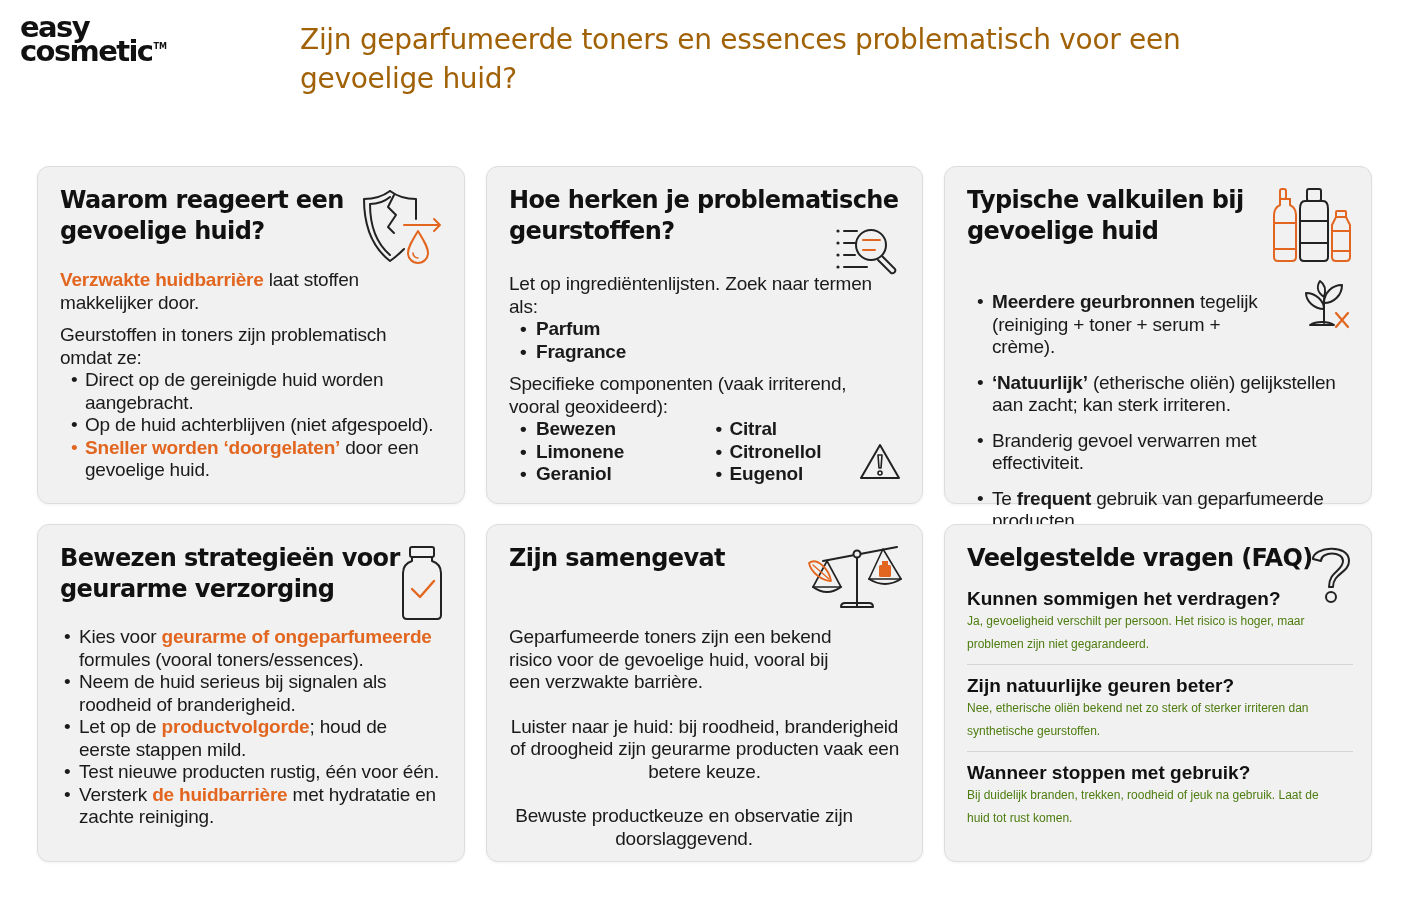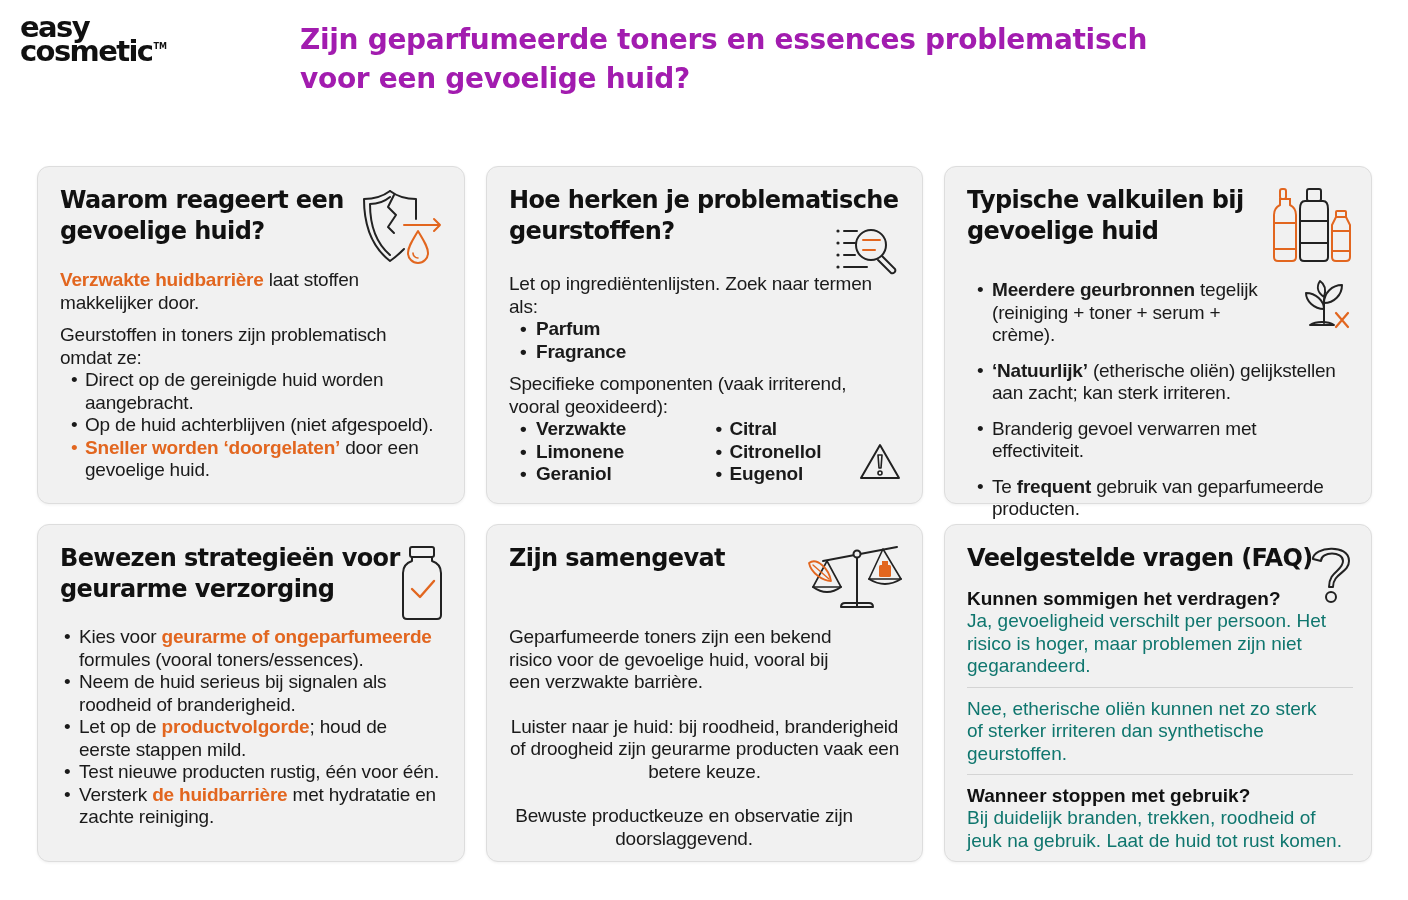--- a/index.html
+++ b/index.html
@@ -3,21 +3,21 @@
 <meta charset="utf-8">
 <style>
   * { box-sizing: border-box; margin: 0; padding: 0; }
   html, body { width: 1408px; height: 900px; background: #ffffff; overflow: hidden; }
   body { font-family: "DejaVu Sans", sans-serif; color: #111111; position: relative; }
 
   .logo { position: absolute; left: 20px; top: 16px; width: 170px; line-height: 0.82; }
   .logo .l1, .logo .l2 { font-family: "DejaVu Sans", sans-serif; font-weight: bold; font-size: 29px; letter-spacing: -1.6px; color: #111; display: block; }
   .logo .tm { font-size: 8px; letter-spacing: 0; vertical-align: top; position: relative; top: 4px; margin-left: 1px; font-weight: bold; }
 
-  .main-title { position: absolute; left: 300px; top: 20px; width: 920px; font-family: "DejaVu Sans", sans-serif; font-weight: bold; font-size: 28px; line-height: 39px; letter-spacing: -0.3px; color: #a21caf; }
+  .main-title { position: absolute; left: 300px; top: 20px; width: 920px; font-family: "DejaVu Sans", sans-serif; font-weight: normal; font-size: 28px; line-height: 39px; letter-spacing: -0.3px; color: #a16207; }
 
   .card { position: absolute; background: #f1f1f1; border: 1px solid #dddddd; border-radius: 12px; box-shadow: 0 1px 3px rgba(0,0,0,0.06); padding: 18px 22px 0 22px; }
   .card h2 { font-family: "DejaVu Sans", sans-serif; font-weight: bold; font-size: 24px; line-height: 31px; letter-spacing: -0.6px; color: #111; }
   .card .icon { position: absolute; }
   .body-text { font-family: "Liberation Sans", sans-serif; font-size: 19px; line-height: 22.5px; color: #1a1a1a; letter-spacing: -0.2px; }
   .orange { color: #e2661f; font-weight: bold; }
   .b { font-weight: bold; }
   ul.bullets { list-style: none; }
   ul.bullets li { position: relative; padding-left: 25px; }
   ul.bullets li::before { content: "•"; position: absolute; left: 11px; top: 0; }
@@ -36,21 +36,21 @@
   .two-col ul li { font-weight: bold; }
 
   #c3 ul.bullets li { margin-bottom: 13px; padding-left: 25px; }
   #c3 ul.bullets li::before { left: 10px; }
   #c4 ul.bullets li::before { left: 4px; }
   #c4 ul.bullets li { padding-left: 19px; }
 
   .faq-item { padding-bottom: 9px; margin-bottom: 10px; border-bottom: 1px solid #d4d4d4; }
   .faq-item:last-child { border-bottom: none; }
   .faq-q { font-family: "Liberation Sans", sans-serif; font-weight: bold; font-size: 19px; line-height: 22px; color: #111; }
-  .faq-a { font-family: "Liberation Sans", sans-serif; font-size: 19px; line-height: 22.5px; color: #0f766e; }
+  .faq-a { font-family: "Liberation Sans", sans-serif; font-size: 12px; line-height: 22.5px; color: #4d7c0f; }
   .para-gap { margin-top: 22px; text-align: center; }
 </style>
 </head>
 <body>
 
 <div class="logo">
   <span class="l1">easy</span>
   <span class="l2"><span>cosmetic</span><span class="tm">TM</span></span>
 </div>
 
@@ -96,21 +96,21 @@
   </span>
   <div class="body-text" style="margin-top:26px;">
     <p style="width:380px">Let op ingrediëntenlijsten. Zoek naar termen als:</p>
     <ul class="bullets">
       <li class="b" style="padding-left:27px">Parfum</li>
       <li class="b" style="padding-left:27px">Fragrance</li>
     </ul>
     <p class="p-gap" style="width:380px">Specifieke componenten (vaak irriterend, vooral geoxideerd):</p>
     <div class="two-col">
       <ul class="bullets">
-        <li style="padding-left:27px">Verzwakte</li>
+        <li style="padding-left:27px">Bewezen</li>
         <li style="padding-left:27px">Limonene</li>
         <li style="padding-left:27px">Geraniol</li>
       </ul>
       <ul class="bullets">
         <li style="padding-left:25px">Citral</li>
         <li style="padding-left:25px">Citronellol</li>
         <li style="padding-left:25px">Eugenol</li>
       </ul>
     </div>
   </div>
@@ -141,21 +141,21 @@
   <span class="icon" style="left:357px; top:112px;">
     <svg width="48" height="52" viewBox="0 0 48 52" fill="none" stroke-linecap="round" stroke-linejoin="round">
       <path d="M22 44 L22 20" stroke="#222" stroke-width="2"></path>
       <path d="M22 30 C12 30 4 22 4 14 C14 14 22 22 22 30 Z" stroke="#222" stroke-width="2"></path>
       <path d="M22 24 C22 14 30 6 40 6 C40 16 32 24 22 24 Z" stroke="#222" stroke-width="2"></path>
       <path d="M22 18 C16 14 14 8 18 2 C24 6 24 12 22 18 Z" stroke="#222" stroke-width="2"></path>
       <path d="M8 46 C14 42 26 42 32 46 Z" stroke="#222" stroke-width="2"></path>
       <path d="M34 34 L46 48 M46 34 L34 48" stroke="#e2661f" stroke-width="2.2"></path>
     </svg>
   </span>
-  <div class="body-text" style="margin-top:32px;">
+  <div class="body-text" style="margin-top:44px;">
     <ul class="bullets">
       <li style="width:310px"><span class="b">Meerdere geurbronnen</span><span> tegelijk (reiniging + toner + serum + crème).</span></li>
       <li><span class="b">‘Natuurlijk’</span><span> (etherische oliën) gelijkstellen aan zacht; kan sterk irriteren.</span></li>
       <li>Branderig gevoel verwarren met effectiviteit.</li>
       <li><span>Te </span><span class="b">frequent</span><span> gebruik van geparfumeerde producten.</span></li>
     </ul>
   </div>
 </section>
 
 <section class="card" id="c4">
@@ -210,20 +210,21 @@
       <path d="M4 16 C4 4 40 0 40 18 C40 30 24 30 24 44 L20 44 C20 28 34 28 34 18 C34 8 12 8 12 18 Z" stroke="#222" stroke-width="2"></path>
       <circle cx="22" cy="54" r="5" stroke="#222" stroke-width="2"></circle>
     </svg>
   </span>
   <div style="margin-top:14px; width:386px;">
     <div class="faq-item">
       <div class="faq-q">Kunnen sommigen het verdragen?</div>
       <div class="faq-a">Ja, gevoeligheid verschilt per persoon. Het risico is hoger, maar problemen zijn niet gegarandeerd.</div>
     </div>
     <div class="faq-item">
-      <div class="faq-a" style="width:360px">Nee, etherische oliën kunnen net zo sterk of sterker irriteren dan synthetische geurstoffen.</div>
+      <div class="faq-q">Zijn natuurlijke geuren beter?</div>
+      <div class="faq-a" style="width:360px">Nee, etherische oliën bekend net zo sterk of sterker irriteren dan synthetische geurstoffen.</div>
     </div>
     <div class="faq-item">
       <div class="faq-q">Wanneer stoppen met gebruik?</div>
       <div class="faq-a" style="width:375px">Bij duidelijk branden, trekken, roodheid of jeuk na gebruik. Laat de huid tot rust komen.</div>
     </div>
   </div>
 </section>
 
 </body></html>

